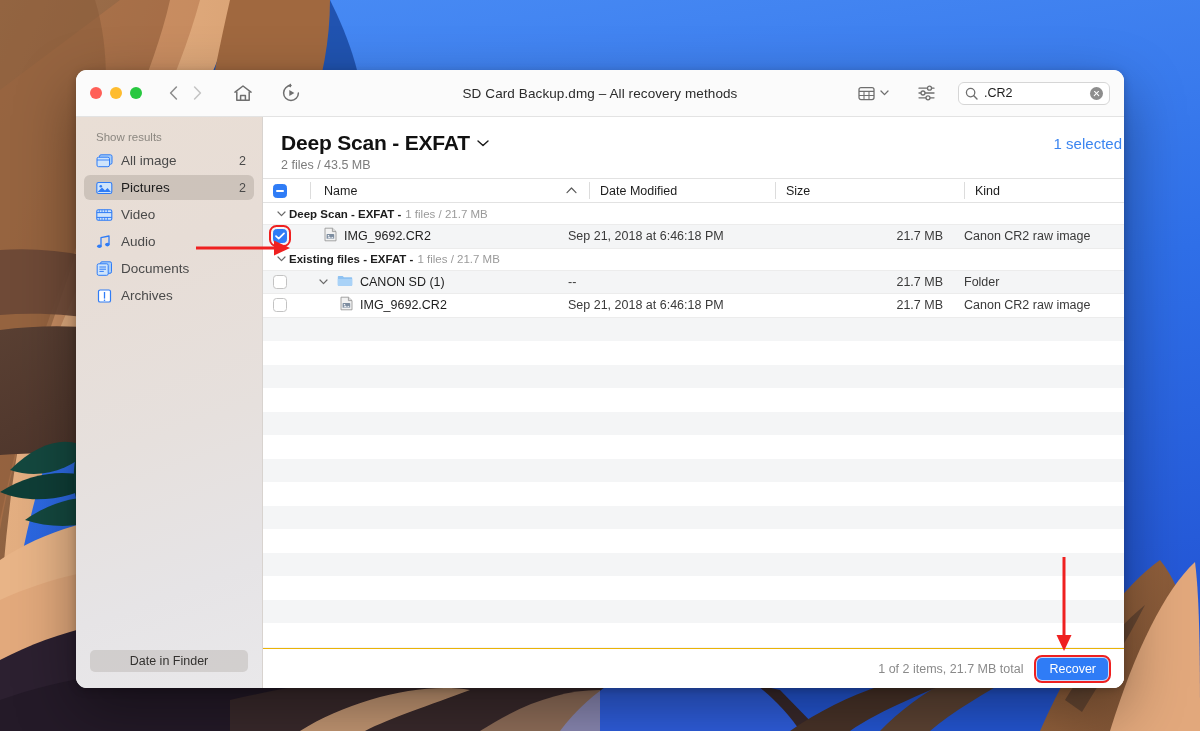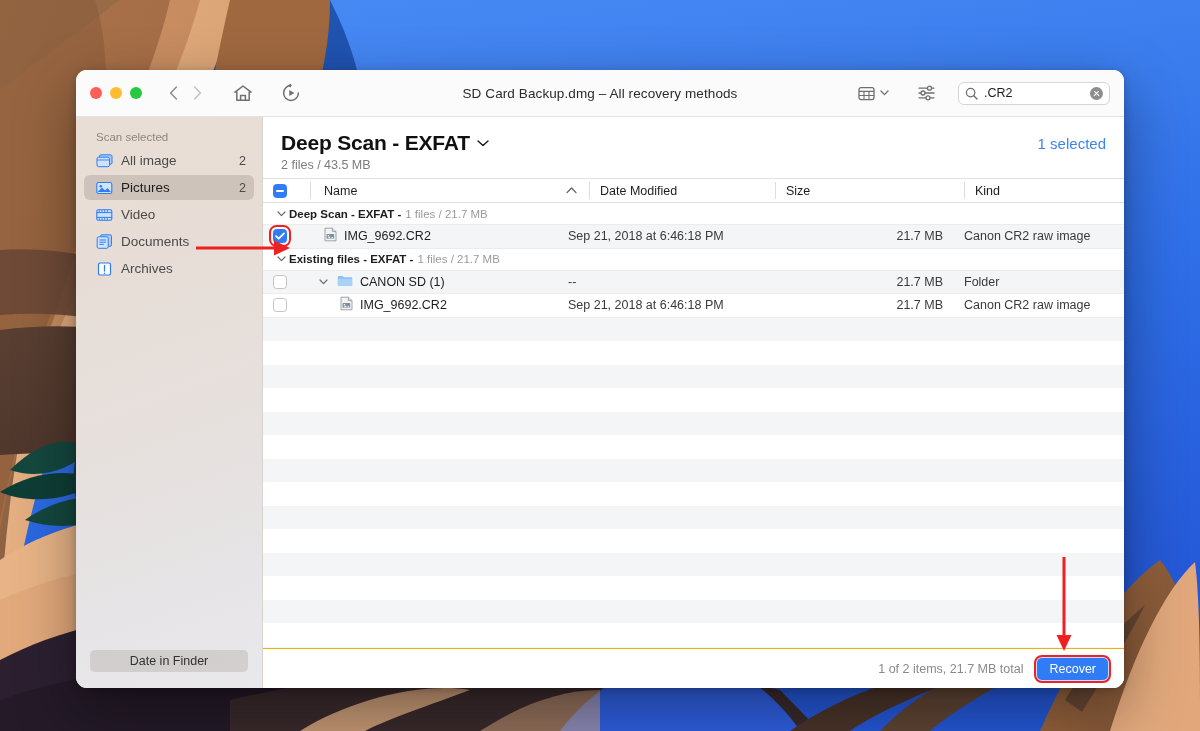--- a/index.html
+++ b/index.html
@@ -159,21 +159,21 @@
     font-size: 12.5px;
     color: #33312f;
     font-family: "Liberation Sans", sans-serif;
     cursor: default;
   }
 
   
   #content { flex: 1; display: flex; flex-direction: column; min-width: 0; background: #fff; }
 
   #content-head {
-    padding: 14px 18px 6px 18px;
+    padding: 14px 2px 6px 18px;
     display: flex;
     align-items: flex-start;
     position: relative;
   }
   #scan-title {
     font-size: 21px;
     font-weight: bold;
     color: #111;
     letter-spacing: -0.2px;
     display: flex;
@@ -440,21 +440,21 @@
           </svg>
           <span id="search-text">.CR2</span>
           <span id="search-clear"></span>
         </div>
       </div>
     </div>
 
     <div id="body">
 
       <div id="sidebar">
-        <div id="sidebar-header">Scan selected</div>
+        <div id="sidebar-header">Show results</div>
 
         <div class="side-item">
           <span class="side-icon">
             <svg width="17" height="14" viewBox="0 0 17 14">
               <rect x="3.5" y="0.8" width="12.5" height="9.5" rx="1.6" fill="#a8cdf7" stroke="#2f7cf6" stroke-width="1"></rect>
               <rect x="1" y="3.2" width="12.5" height="9.5" rx="1.6" fill="#cfe4fb" stroke="#2f7cf6" stroke-width="1"></rect>
               <path d="M1 6 H13.5" stroke="#2f7cf6" stroke-width="0.9"></path>
             </svg>
           </span>
           <span class="side-label">All image</span>
@@ -478,20 +478,31 @@
             <svg width="17" height="14" viewBox="0 0 17 14">
               <rect x="0.8" y="1.8" width="15" height="10.4" rx="1.5" fill="#cfe4fb" stroke="#2f7cf6" stroke-width="1.1"></rect>
               <path d="M0.8 4.6 H15.8 M0.8 9.4 H15.8" stroke="#2f7cf6" stroke-width="1"></path>
               <path d="M3.3 1.8 V4.6 M6 1.8 V4.6 M8.7 1.8 V4.6 M11.4 1.8 V4.6 M3.3 9.4 V12.2 M6 9.4 V12.2 M8.7 9.4 V12.2 M11.4 9.4 V12.2" stroke="#2f7cf6" stroke-width="0.8"></path>
             </svg>
           </span>
           <span class="side-label">Video</span>
           <span class="side-count"></span>
         </div>
 
+        <div class="side-item">
+          <span class="side-icon">
+            <svg width="17" height="14" viewBox="0 0 17 14">
+              <path d="M5 11 V2.6 L13 1 V9.4" stroke="#2f7cf6" stroke-width="1.3" fill="none" stroke-linejoin="round"></path>
+              <ellipse cx="3.4" cy="11.2" rx="2.3" ry="1.8" fill="#2f7cf6"></ellipse>
+              <ellipse cx="11.4" cy="9.6" rx="2.3" ry="1.8" fill="#2f7cf6"></ellipse>
+            </svg>
+          </span>
+          <span class="side-label">Audio</span>
+          <span class="side-count"></span>
+        </div>
 
         <div class="side-item">
           <span class="side-icon">
             <svg width="17" height="15" viewBox="0 0 17 15">
               <rect x="4.5" y="0.8" width="11" height="11.5" rx="1.5" fill="#a8cdf7" stroke="#2f7cf6" stroke-width="1"></rect>
               <rect x="1.2" y="2.8" width="11" height="11.5" rx="1.5" fill="#cfe4fb" stroke="#2f7cf6" stroke-width="1"></rect>
               <path d="M3.4 6 H10 M3.4 8.2 H10 M3.4 10.4 H7.8" stroke="#2f7cf6" stroke-width="1"></path>
             </svg>
           </span>
           <span class="side-label">Documents</span>

